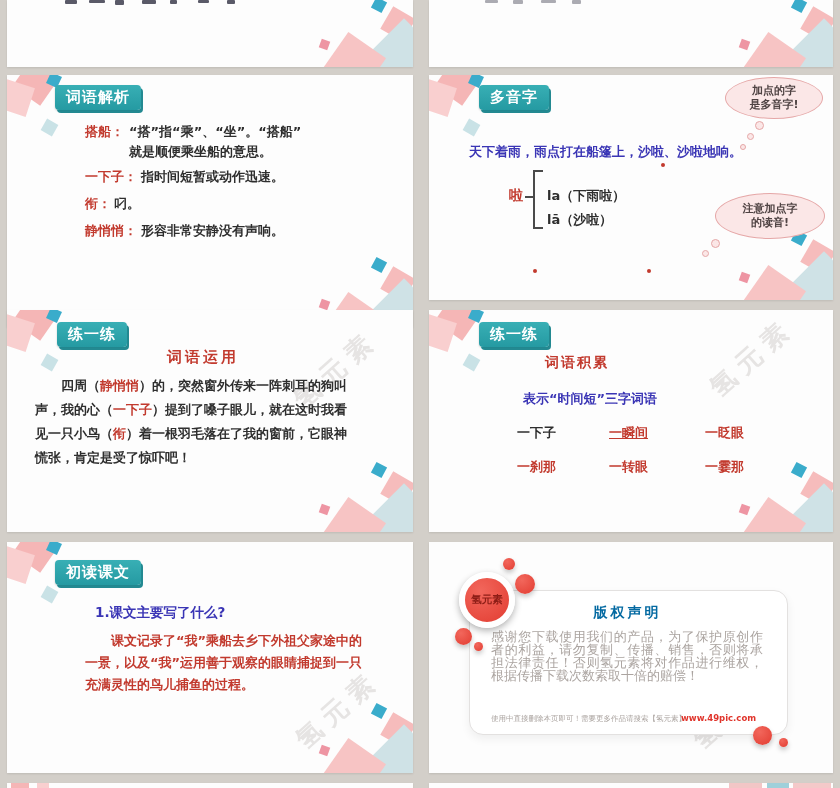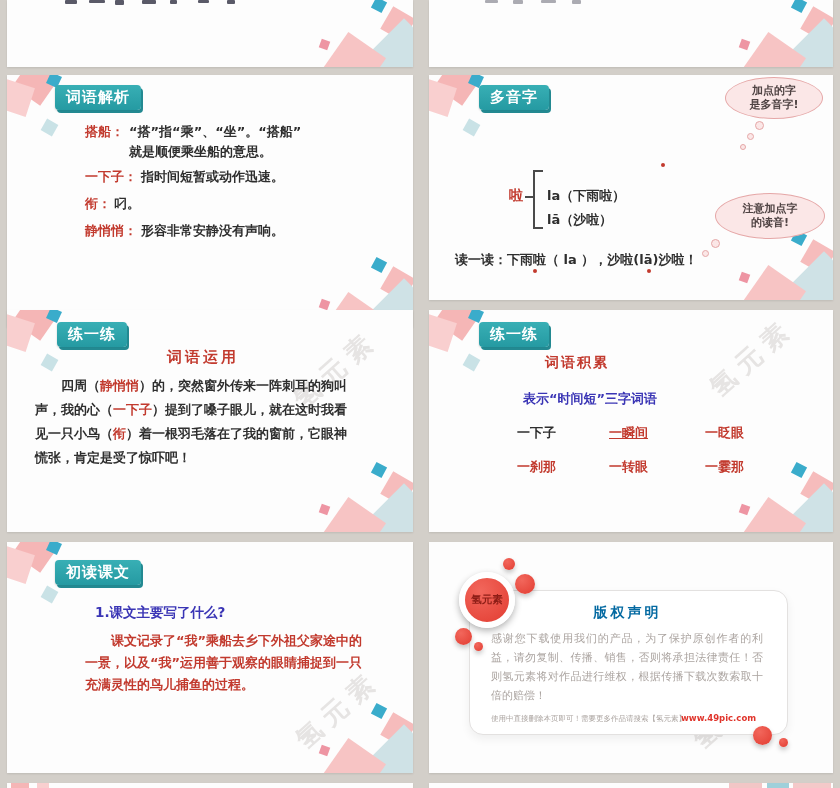--- a/index.html
+++ b/index.html
@@ -33,21 +33,21 @@
   .cdot{position:absolute;background:#fbe7e7;border:1.5px solid #e5a7a7;border-radius:50%;}
   .em-dot{position:absolute;width:4px;height:4px;border-radius:50%;background:#c23a2e;}
   .bracket{position:absolute;width:8px;border-left:2px solid #4a4a4a;border-top:2px solid #4a4a4a;
            border-bottom:2px solid #4a4a4a;}
   .tick{position:absolute;height:2px;background:#4a4a4a;}
   .rem{position:absolute;background:#5a5a68;border-radius:1px;}
   .card{position:absolute;background:#fff;border:1px solid #e3e1e0;border-radius:14px;
         box-shadow:0 4px 10px rgba(0,0,0,.06);}
   .ccirc{position:absolute;border-radius:50%;background:radial-gradient(circle at 35% 30%,#f2675c,#e23c31);
          box-shadow:0 3px 5px rgba(0,0,0,.22);}
-  .small-gray{position:absolute;font-size:11px;line-height:19px;color:#aba4a0;text-align:justify;font-family:Liberation Mono, monospace;}
+  .small-gray{position:absolute;font-size:13px;line-height:13px;color:#aba4a0;text-align:justify;}
   .para{position:absolute;font-size:13px;line-height:24px;}
 </style>
 </head>
 <body>
 
 <div class="canvas">
 
   <div class="slide" style="left:7px;top:0;width:406px;height:67px;">
     <div class="rem" style="left:58px;top:0;width:12px;height:4px;"></div>
     <div class="rem" style="left:82px;top:0;width:16px;height:3px;"></div>
@@ -113,27 +113,27 @@
         <i class="b1"></i>
       </div>
     <div class="deco-br">
         <i class="t2"></i>
         <i class="pm"></i>
         <i class="pb2"></i>
         <i class="pk"></i>
         <i class="pt"></i>
       </div>
     <div class="badge" style="left:50px;top:10px;">多音字</div>
+    <span class="t blue bold" style="left:40px;top:68px;font-size:13px;">天下着雨，雨点打在船篷上，沙啦、沙啦地响。</span>
     <span class="em-dot" style="left:232px;top:88px;"></span>
     <span class="t red bold" style="left:80px;top:112px;font-size:14px;">啦</span>
     <div class="bracket" style="left:104px;top:95px;height:55px;"></div>
     <div class="tick" style="left:96px;top:121px;width:8px;"></div>
     <span class="t dark bold" style="left:118px;top:92px;font-size:13px;margin-top:20px;">la（下雨啦）</span>
     <span class="t dark bold" style="left:118px;top:136px;font-size:13px;">lā（沙啦）</span>
-    <span class="t dark bold" style="left:26px;top:176px;font-size:13px;">读一读：下雨啦（ la ），沙啦(lā)沙啦！</span>
     <span class="em-dot" style="left:104px;top:194px;"></span>
     <span class="em-dot" style="left:218px;top:194px;"></span>
     <div class="cloud" style="left:296px;top:2px;width:96px;height:40px;">
       <span>加点的字</span>
       <span>是多音字!</span>
     </div>
     <span class="cdot" style="left:326px;top:46px;width:7px;height:7px;"></span>
     <span class="cdot" style="left:318px;top:58px;width:5px;height:5px;"></span>
     <span class="cdot" style="left:311px;top:69px;width:4px;height:4px;"></span>
     <div class="cloud" style="left:286px;top:118px;width:108px;height:44px;">

